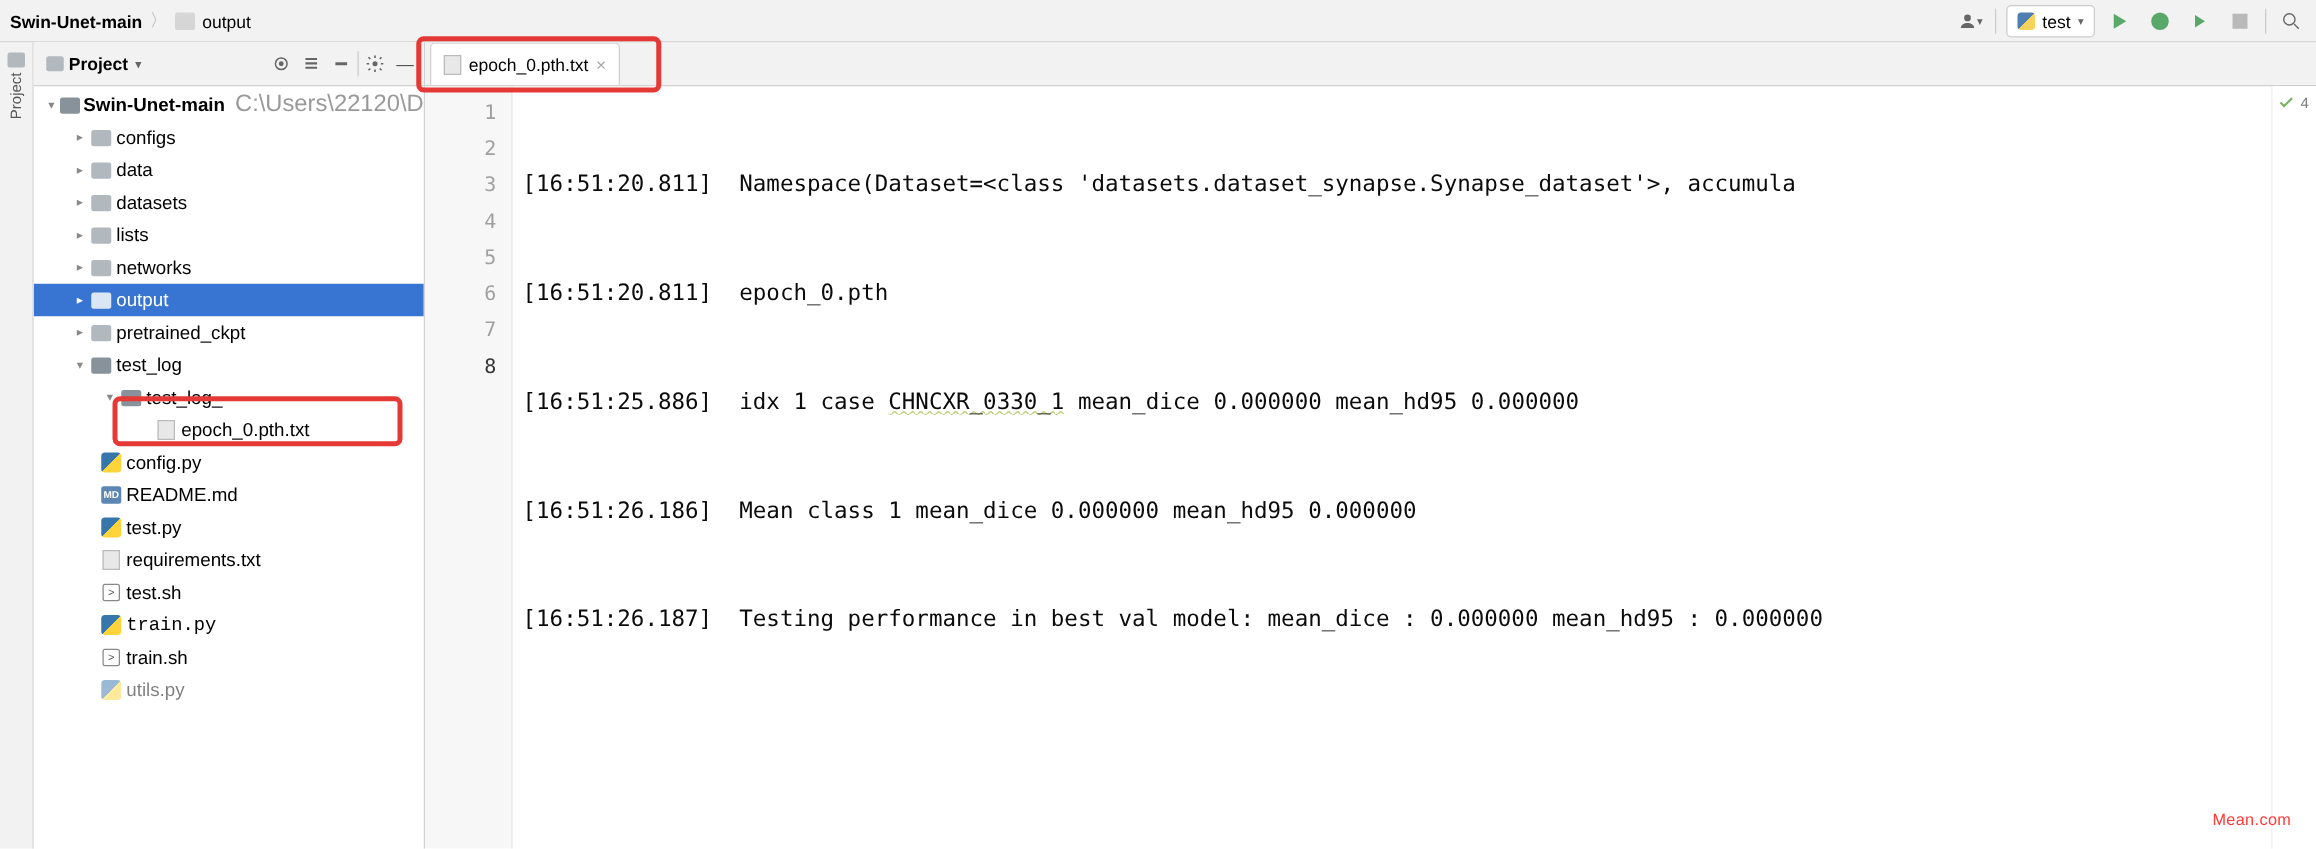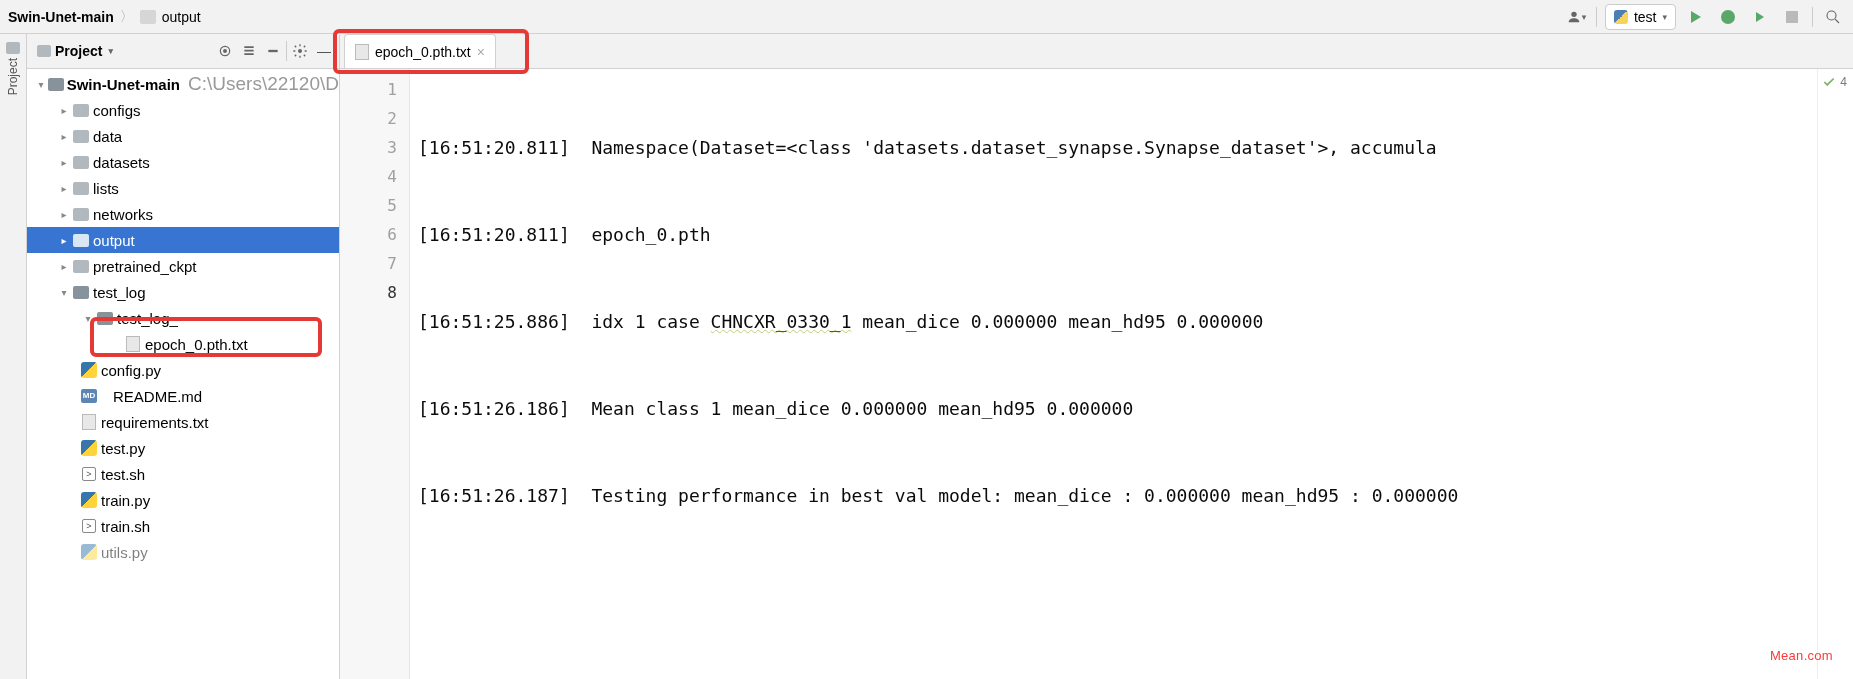--- a/index.html
+++ b/index.html
@@ -233,45 +233,45 @@
             <span class="txt-ic"></span>
           </span>
           <span>epoch_0.pth.txt</span>
         </div>
       <div class="tree-row" style="padding-left:52px;">
           <span class="icon">
             <span class="py-ic"></span>
           </span>
           <span>config.py</span>
         </div>
-      <div class="tree-row" style="padding-left:52px;gap:12px;">
+      <div class="tree-row" style="padding-left:52px;">
           <span class="icon">
             <span class="md-ic">MD</span>
           </span>
           <span>README.md</span>
         </div>
       <div class="tree-row" style="padding-left:52px;">
           <span class="icon">
+            <span class="py-ic"></span>
+          </span>
+          <span>test.py</span>
+        </div>
+      <div class="tree-row" style="padding-left:52px;">
+          <span class="icon">
             <span class="txt-ic"></span>
           </span>
           <span>requirements.txt</span>
         </div>
       <div class="tree-row" style="padding-left:52px;">
           <span class="icon">
-            <span class="py-ic"></span>
-          </span>
-          <span>test.py</span>
-        </div>
-      <div class="tree-row" style="padding-left:52px;">
-          <span class="icon">
             <span class="sh-ic">&gt;</span>
           </span>
           <span>test.sh</span>
         </div>
-      <div class="tree-row" style="padding-left:52px;">
+      <div class="tree-row" style="padding-left:52px;font-family:Liberation Mono, monospace;">
           <span class="icon">
             <span class="py-ic"></span>
           </span>
           <span>train.py</span>
         </div>
       <div class="tree-row" style="padding-left:52px;">
           <span class="icon">
             <span class="sh-ic">&gt;</span>
           </span>
           <span>train.sh</span>

